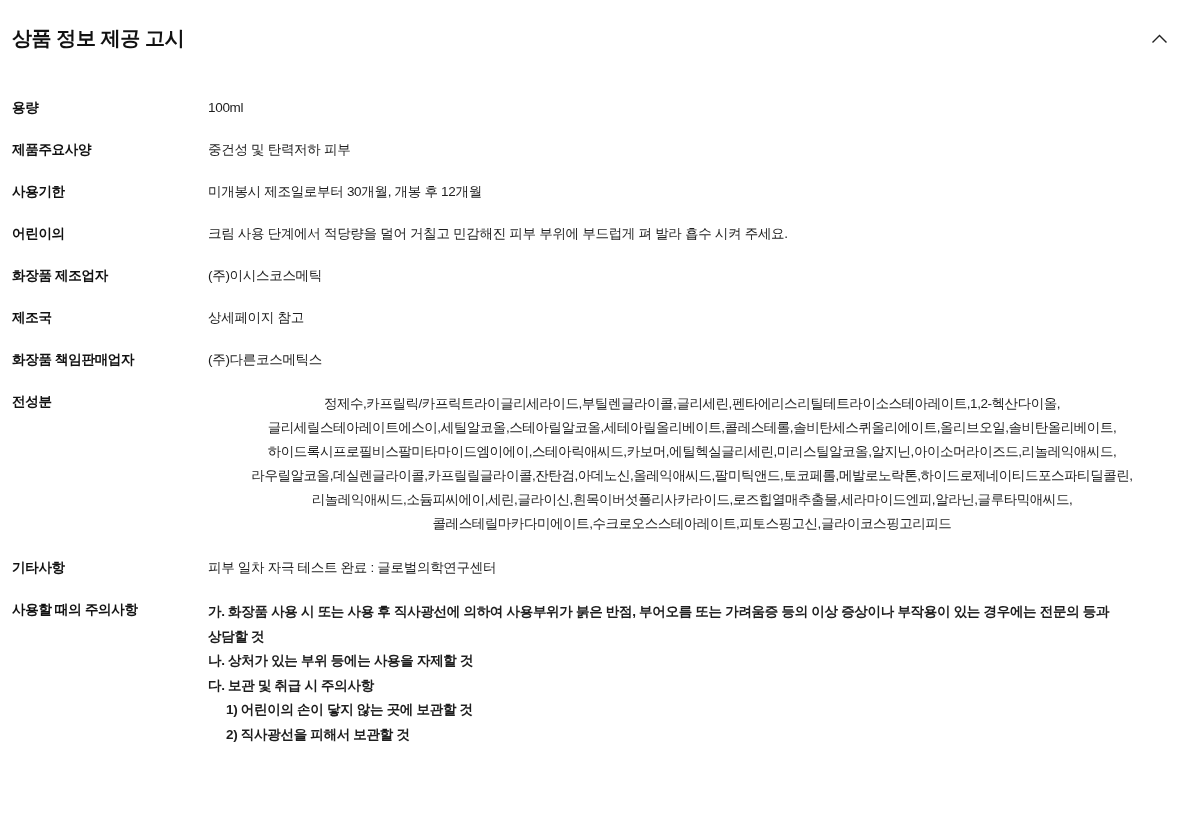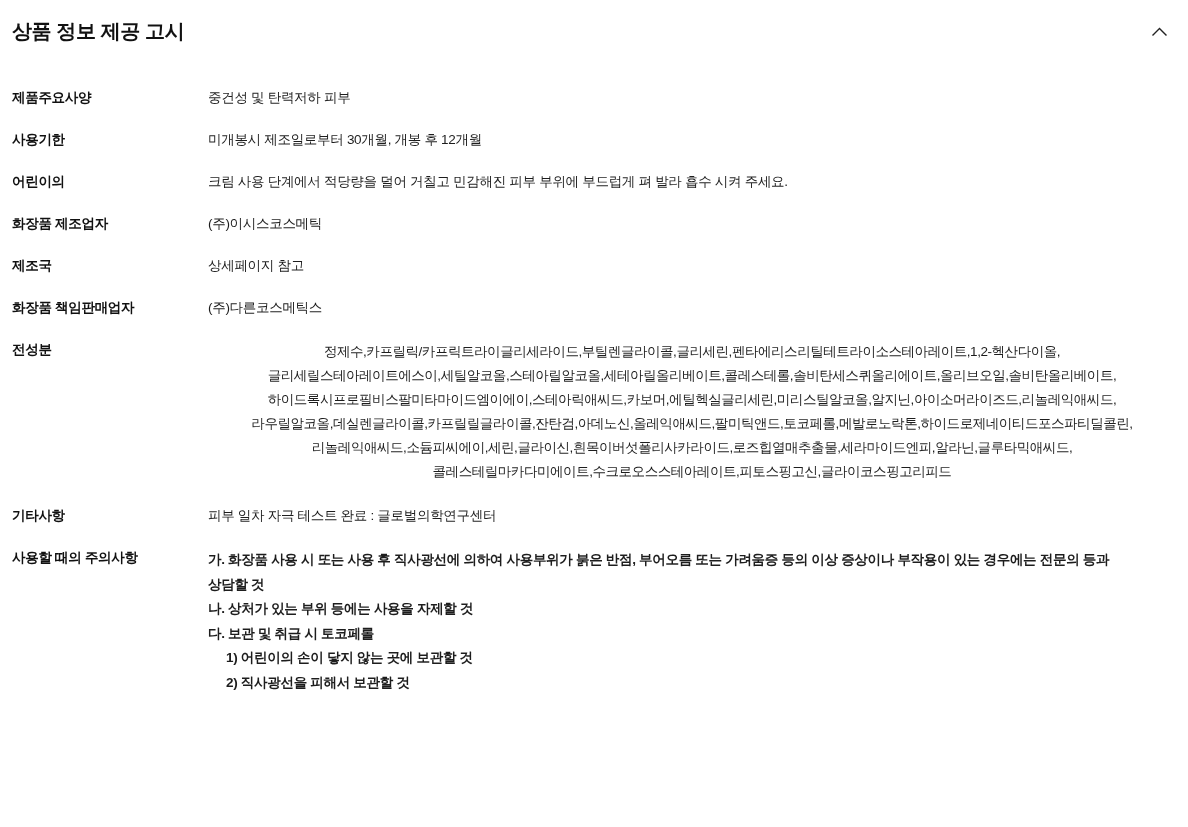--- a/index.html
+++ b/index.html
@@ -11,21 +11,21 @@
     width: 1188px;
     min-height: 827px;
     font-family: "Liberation Sans", sans-serif;
     color: #1a1a1a;
     -webkit-font-smoothing: antialiased;
   }
   .page {
     position: relative;
     width: 1188px;
     box-sizing: border-box;
-    padding: 9px 12px;
+    padding: 16px 12px;
   }
   .header {
     display: flex;
     align-items: flex-start;
     justify-content: space-between;
     padding: 8px 0 0 0;
     height: 52px;
     box-sizing: border-box;
   }
   .header-title {
@@ -104,20 +104,26 @@
       <span class="chevron">
         <svg viewBox="0 0 17 17" width="17" height="17" aria-hidden="true">
           <polyline points="2,11 8.5,4.5 15,11" fill="none" stroke="#222222" stroke-width="1.4" stroke-linecap="square"></polyline>
         </svg>
       </span>
     </button>
   </div>
 
   <table class="spec-table">
     <tbody>
+        <tr class="spec-row row-capacity">
+          <th>용량</th>
+          <td>
+            <span class="value-line">100ml</span>
+          </td>
+        </tr>
         <tr class="spec-row ">
           <th>제품주요사양</th>
           <td>
             <span class="value-line">중건성 및 탄력저하 피부</span>
           </td>
         </tr>
         <tr class="spec-row ">
           <th>사용기한</th>
           <td>
             <span class="value-line">미개봉시 제조일로부터 30개월, 개봉 후 12개월</span>
@@ -163,21 +169,21 @@
           <td>
             <span class="value-line">피부 일차 자극 테스트 완료 : 글로벌의학연구센터</span>
           </td>
         </tr>
         <tr class="spec-row row-caution">
           <th>사용할 때의 주의사항</th>
           <td>
             <span class="value-line">가. 화장품 사용 시 또는 사용 후 직사광선에 의하여 사용부위가 붉은 반점, 부어오름 또는 가려움증 등의 이상 증상이나 부작용이 있는 경우에는 전문의 등과</span>
             <span class="value-line">상담할 것</span>
             <span class="value-line">나. 상처가 있는 부위 등에는 사용을 자제할 것</span>
-            <span class="value-line">다. 보관 및 취급 시 토코페롤</span>
+            <span class="value-line">다. 보관 및 취급 시 주의사항</span>
             <span class="value-line indent-1">1) 어린이의 손이 닿지 않는 곳에 보관할 것</span>
             <span class="value-line indent-1">2) 직사광선을 피해서 보관할 것</span>
           </td>
         </tr>
       </tbody>
   </table>
 
 </div>
 
 </body></html>

